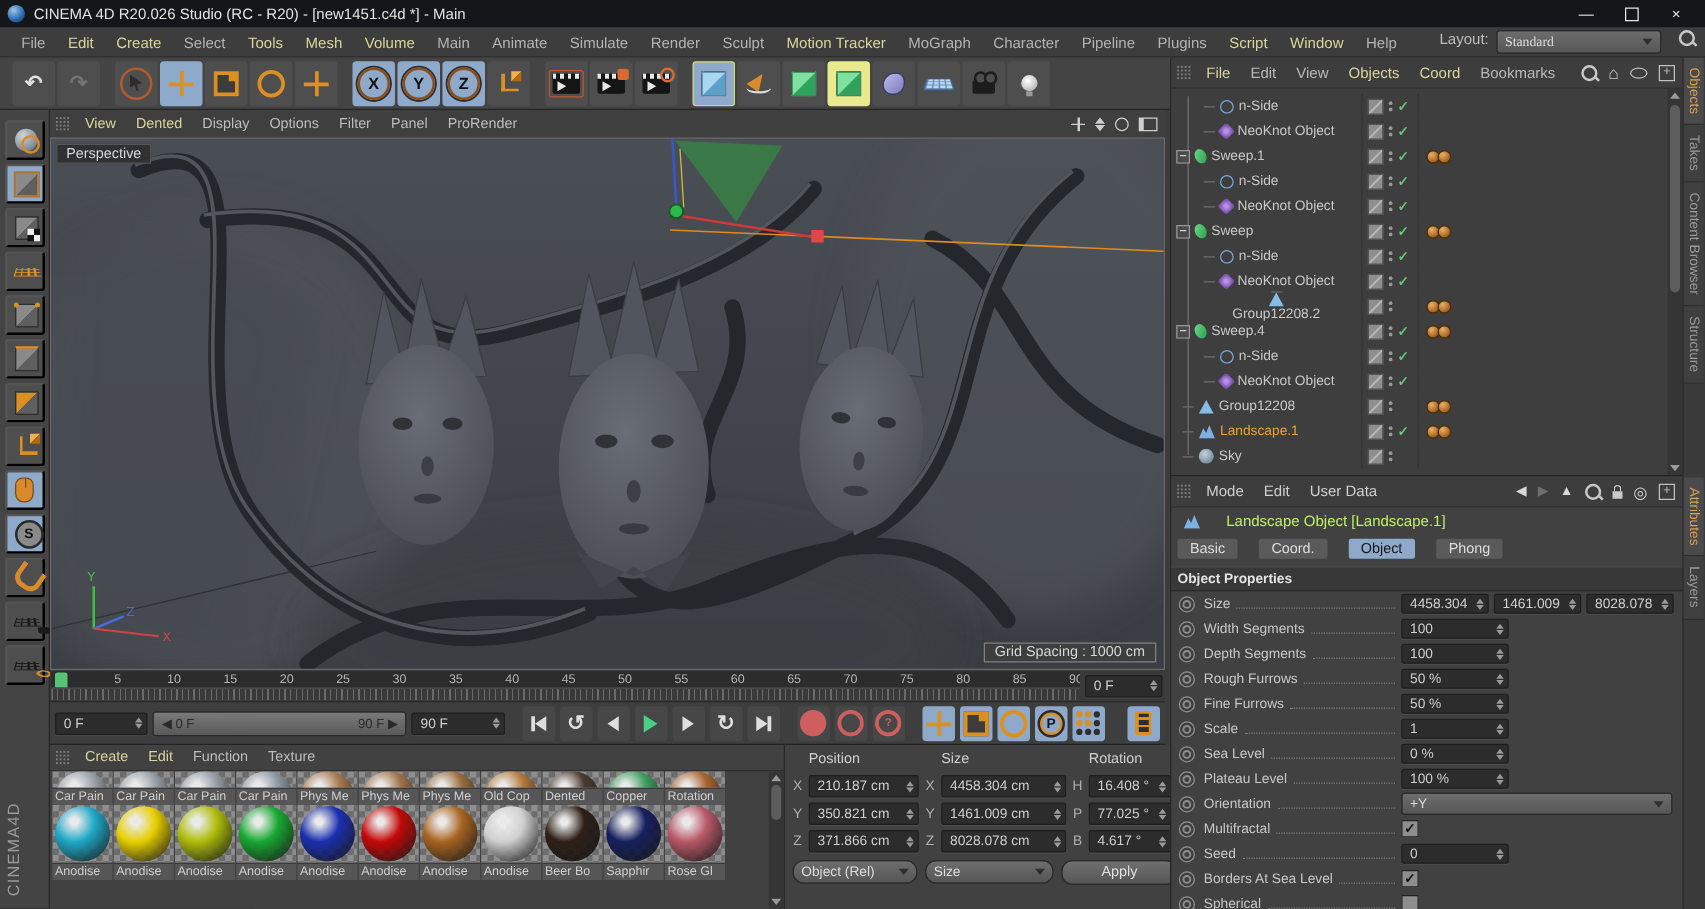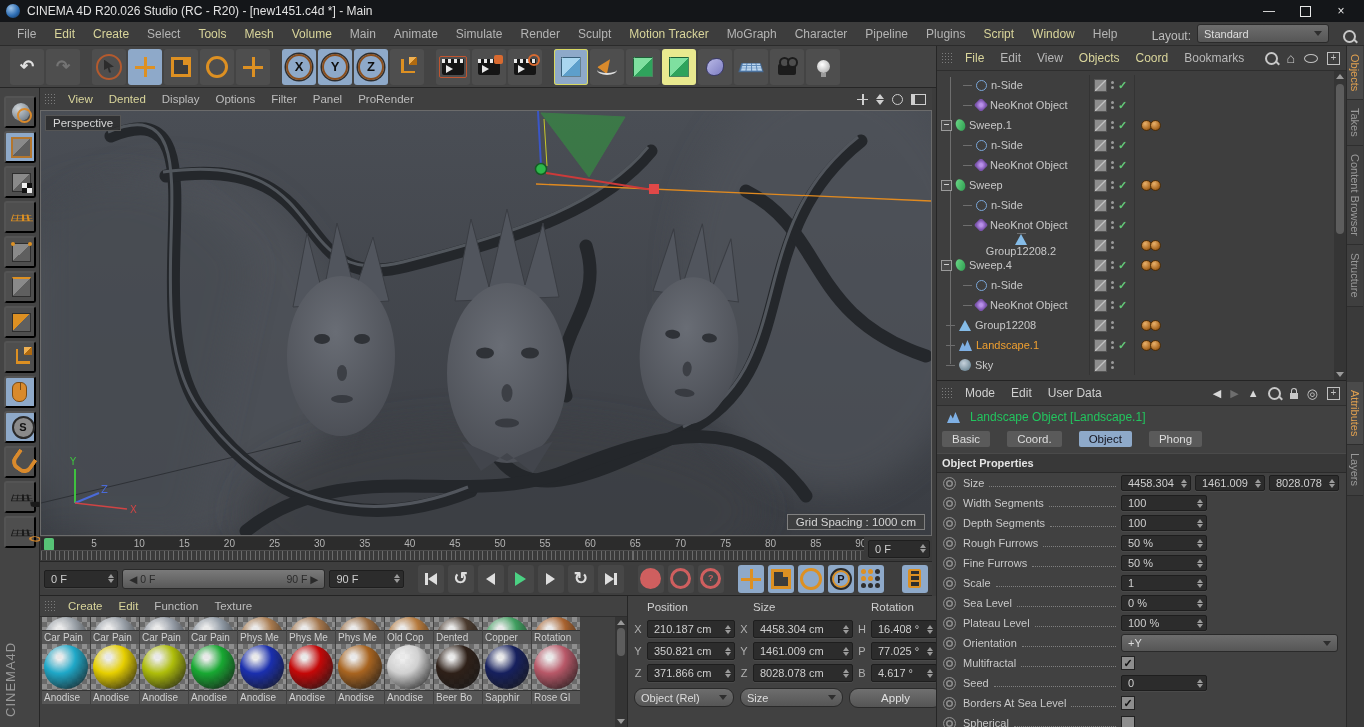--- a/index.html
+++ b/index.html
@@ -12,25 +12,25 @@
   .appicon{width:14px;height:14px;border-radius:50%;background:radial-gradient(circle at 35% 30%,#9fc4e8,#2e6eb4 55%,#0d2b50);margin-right:7px;flex:none;}
   .titletext{color:#e2e2e2;font-size:12px;white-space:nowrap;}
   .wctrls{margin-left:auto;display:flex;gap:2px;}
   .wbtn{width:34px;height:20px;display:grid;place-items:center;color:#e8e8e8;font-size:12px;}
   .maxbox{width:9px;height:9px;border:1px solid #e8e8e8;}
 
   
   .menubar{left:0;top:22px;width:1364px;height:24px;background:#3d3d3d;border-bottom:1px solid #2b2b2b;display:flex;align-items:center;padding:0 8px;box-sizing:border-box;}
   .menubar .mi{padding:0 9px;font-size:12px;color:#b4b4b4;white-space:nowrap;}
   .menubar .mi.hl{color:#d9d59b;}
-  .layoutgrp{margin-left:auto;display:flex;align-items:flex-end;gap:6px;}
+  .layoutgrp{margin-left:auto;display:flex;align-items:flex-start;gap:6px;}
   .layoutlbl{color:#bdbdbd;font-size:12px;}
   .pill{background:linear-gradient(#6d6d6d,#565656);border:1px solid #2a2a2a;border-radius:3px;height:17px;display:flex;align-items:center;padding:0 6px;color:#ddd;}
   .pill .dn{margin-left:auto;width:0;height:0;border-left:4px solid transparent;border-right:4px solid transparent;border-top:5px solid #2e2e2e;}
-  .layoutdd{width:118px;}
+  .layoutdd{width:118px;font-family:Liberation Serif, serif;}
   
   .i-search{position:relative;width:9px;height:9px;border:2px solid #c8c8c8;border-radius:50%;display:inline-block;}
   .i-search::after{content:"";position:absolute;left:8px;top:8px;width:5px;height:2px;background:#c8c8c8;transform:rotate(45deg);}
   .i-eye{width:12px;height:7px;border:1.5px solid #c0c0c0;border-radius:50%;display:inline-block;}
   .i-plusbox{width:11px;height:11px;border:1px solid #c0c0c0;display:grid;place-items:center;color:#c0c0c0;font-size:10px;line-height:1;}
   .i-lock{position:relative;width:8px;height:6px;background:#c8c8c8;display:inline-block;margin-top:5px;}
   .i-lock::before{content:"";position:absolute;left:1px;top:-5px;width:4px;height:4px;border:1.5px solid #c8c8c8;border-bottom:none;border-radius:4px 4px 0 0;}
   .glyphico{font-size:11px;line-height:1;}
   .grip{width:12px;height:12px;flex:none;background-image:radial-gradient(#7c7c7c 1px,transparent 1px);background-size:3px 3px;margin:0 4px;}
 
@@ -216,21 +216,21 @@
   .laysq{width:11px;height:11px;background:linear-gradient(135deg,#8e8e8e 42%,#c2c2c2 50%,#8e8e8e 58%);border:1px solid #555;}
   .vdots{display:flex;flex-direction:column;gap:2px;}
   .vdots i{width:3px;height:3px;border-radius:50%;background:#9a9a9a;}
   .chk-g{color:#63c878;font-size:11px;font-weight:bold;}
   .tmats{position:absolute;left:204px;display:flex;}
   .matball{width:9px;height:9px;border-radius:50%;background:radial-gradient(circle at 35% 30%,#e8b06a,#b06f28 60%,#6e4010);border:1px solid #4e2e08;margin-right:-2px;}
   .omscroll{position:absolute;right:0;top:0;width:12px;height:100%;background:#353535;display:flex;flex-direction:column;align-items:center;}
   .omscroll .sthumb{height:150px;margin-top:2px;}
 
   
-  .amtitle{height:22px;display:flex;align-items:center;padding-left:6px;gap:6px;color:#22c55e;font-size:12px;}
+  .amtitle{height:22px;display:flex;align-items:center;padding-left:6px;gap:17px;color:#bef264;font-size:12px;}
   .amtabs{height:22px;display:flex;align-items:center;gap:17px;padding-left:5px;}
   .amtab{background:#5a5a5a;border-radius:2px;color:#ddd;padding:2px 10px;font-size:11.5px;}
   .amtab.on{background:#8ea9c9;color:#15151f;}
   .amsection{height:18px;background:#383838;border-top:1px solid #4a4a4a;border-bottom:1px solid #2a2a2a;color:#e4e4e4;font-weight:bold;display:flex;align-items:center;padding-left:5px;margin-top:3px;}
   .arow{display:flex;align-items:center;height:20px;padding-left:6px;position:relative;}
   .adot{width:11px;height:11px;border-radius:50%;border:1.5px solid #8e8e8e;box-shadow:inset 0 0 0 2px #3e3e3e, inset 0 0 0 3.5px #8e8e8e;flex:none;margin-right:7px;}
   .albl{width:158px;flex:none;display:flex;align-items:center;overflow:hidden;}
   .albl .lead{flex:1;margin:0 5px;border-bottom:1.5px dotted #7e7e7e;transform:translateY(3px);}
   .aflds{display:flex;gap:4px;flex:1;padding-right:8px;align-items:center;}
   .aflds .fld{height:16px;}

